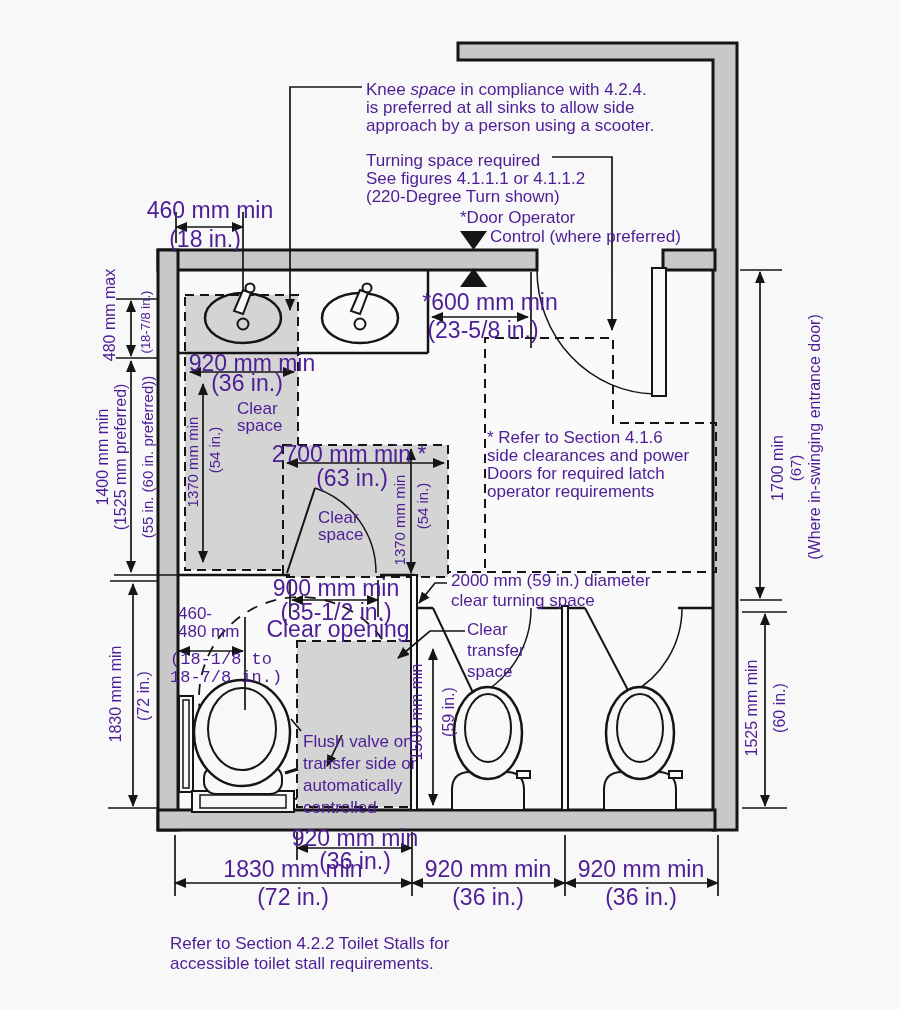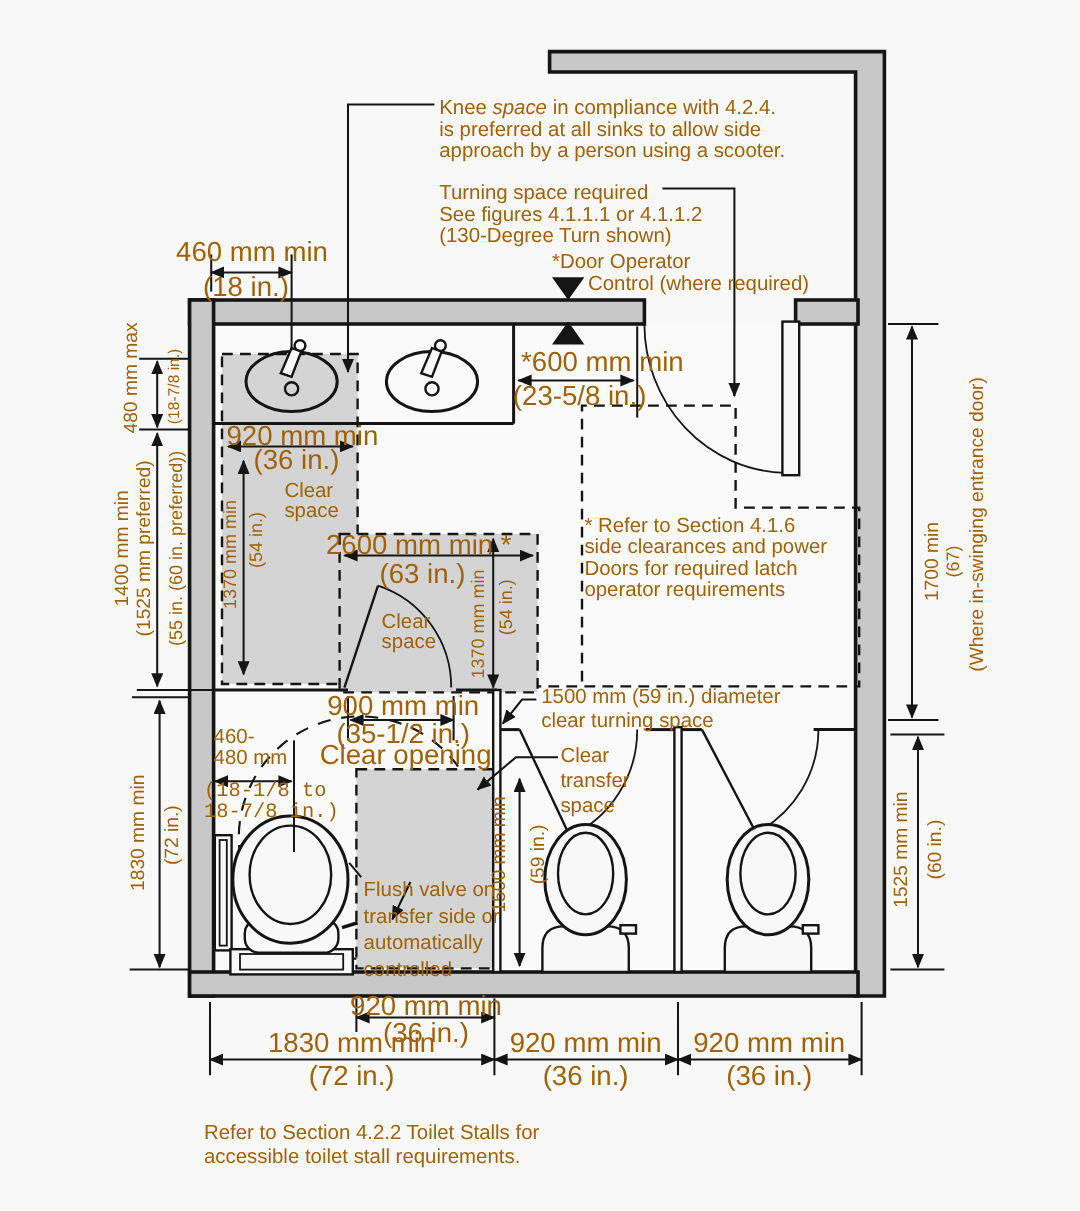--- a/index.html
+++ b/index.html
@@ -1,18 +1,18 @@
 <!DOCTYPE html>
 <html><head>
 <meta charset="utf-8">
 <style>
   html,body { margin:0; padding:0; background:#f8f8f8; }
   .canvas {
     position:relative; width:900px; height:1009px; overflow:hidden;
-    background:#f8f8f8; color:#a16207;
+    background:#f8f8f8; color:#4c1d95;
     font-family:"Liberation Sans", sans-serif;
   }
   svg.plan { position:absolute; left:0; top:0; }
   .hlabel { position:absolute; transform:translate(-50%,-50%); white-space:nowrap; font-size:23px; line-height:1; }
   .vlabel { position:absolute; transform:translate(-50%,-50%) rotate(-90deg); white-space:nowrap; font-size:16px; line-height:1; }
   .para   { position:absolute; white-space:nowrap; font-size:17px; line-height:18px; }
   .fs15 { font-size:15px; } .fs13 { font-size:13px; }
   .lh17 { line-height:17px; } .lh20 { line-height:20px; } .lh21 { line-height:21px; } .lh22 { line-height:22px; }
   .para i { font-style:italic; }
 </style>
@@ -181,54 +181,54 @@
 
   <div class="para" style="left:366px; top:81px;">
     <div><span>Knee </span><i>space</i><span> in compliance with 4.2.4.</span></div>
     <div>is preferred at all sinks to allow side</div>
     <div>approach by a person using a scooter.</div>
   </div>
 
   <div class="para" style="left:366px; top:152px;">
     <div>Turning space required</div>
     <div>See figures 4.1.1.1 or 4.1.1.2</div>
-    <div>(130-Degree Turn shown)</div>
+    <div>(220-Degree Turn shown)</div>
   </div>
 
   <div class="para" style="left:460px; top:209px;">
     <div>*Door Operator</div>
   </div>
   <div class="para" style="left:490px; top:228px;">
-    <div>Control (where required)</div>
+    <div>Control (where preferred)</div>
   </div>
 
   <div class="hlabel" style="left:210px; top:210px;">460 mm min</div>
   <div class="hlabel" style="left:205px; top:239px;">(18 in.)</div>
 
-  <div class="hlabel" style="left:492px; top:302px;padding-left:20px;">*600 mm min</div>
+  <div class="hlabel" style="left:480px; top:302px;padding-left:20px;">*600 mm min</div>
   <div class="hlabel" style="left:483px; top:330px;">(23-5/8 in.)</div>
 
   <div class="vlabel" style="left:110px; top:315px;">480 mm max</div>
   <div class="vlabel fs13" style="left:145px; top:322px;">(18-7/8 in.)</div>
 
   <div class="vlabel" style="left:103px; top:457px;">1400 mm min</div>
   <div class="vlabel" style="left:121px; top:457px;">(1525 mm preferred)</div>
   <div class="vlabel fs15" style="left:147px; top:457px;">(55 in. (60 in. preferred))</div>
 
   <div class="hlabel" style="left:252px; top:363px;">920 mm min</div>
   <div class="hlabel" style="left:247px; top:383px;">(36 in.)</div>
   <div class="vlabel fs15" style="left:192px; top:462px;">1370 mm min</div>
   <div class="vlabel fs15" style="left:214px; top:450px;">(54 in.)</div>
 
   <div class="para lh17" style="left:237px; top:400px;">
     <div>Clear</div>
     <div>space</div>
   </div>
 
-  <div class="hlabel" style="left:349px; top:454px;">2600 mm min *</div>
+  <div class="hlabel" style="left:349px; top:454px;">2700 mm min *</div>
   <div class="hlabel" style="left:352px; top:478px;">(63 in.)</div>
   <div class="vlabel fs15" style="left:399px; top:520px;">1370 mm min</div>
   <div class="vlabel fs15" style="left:422px; top:506px;">(54 in.)</div>
 
   <div class="para lh17" style="left:318px; top:509px;">
     <div>Clear</div>
     <div>space</div>
   </div>
 
   <div class="para" style="left:487px; top:429px;">
@@ -240,21 +240,21 @@
 
   <div class="vlabel" style="left:778px; top:468px;">1700 min</div>
   <div class="vlabel fs15" style="left:795px; top:468px;">(67)</div>
   <div class="vlabel" style="left:815px; top:437px;">(Where in-swinging entrance door)</div>
 
   <div class="hlabel" style="left:336px; top:588px;">900 mm min</div>
   <div class="hlabel" style="left:336px; top:612px;">(35-1/2 in.)</div>
   <div class="hlabel" style="left:338px; top:629px;">Clear opening</div>
 
   <div class="para lh20" style="left:451px; top:571px;">
-    <div>1500 mm (59 in.) diameter</div>
+    <div>2000 mm (59 in.) diameter</div>
     <div>clear turning space</div>
   </div>
 
   <div class="para lh21" style="left:467px; top:619px;">
     <div>Clear</div>
     <div>transfer</div>
     <div>space</div>
   </div>
 
   <div class="para" style="left:178px; top:605px;">

